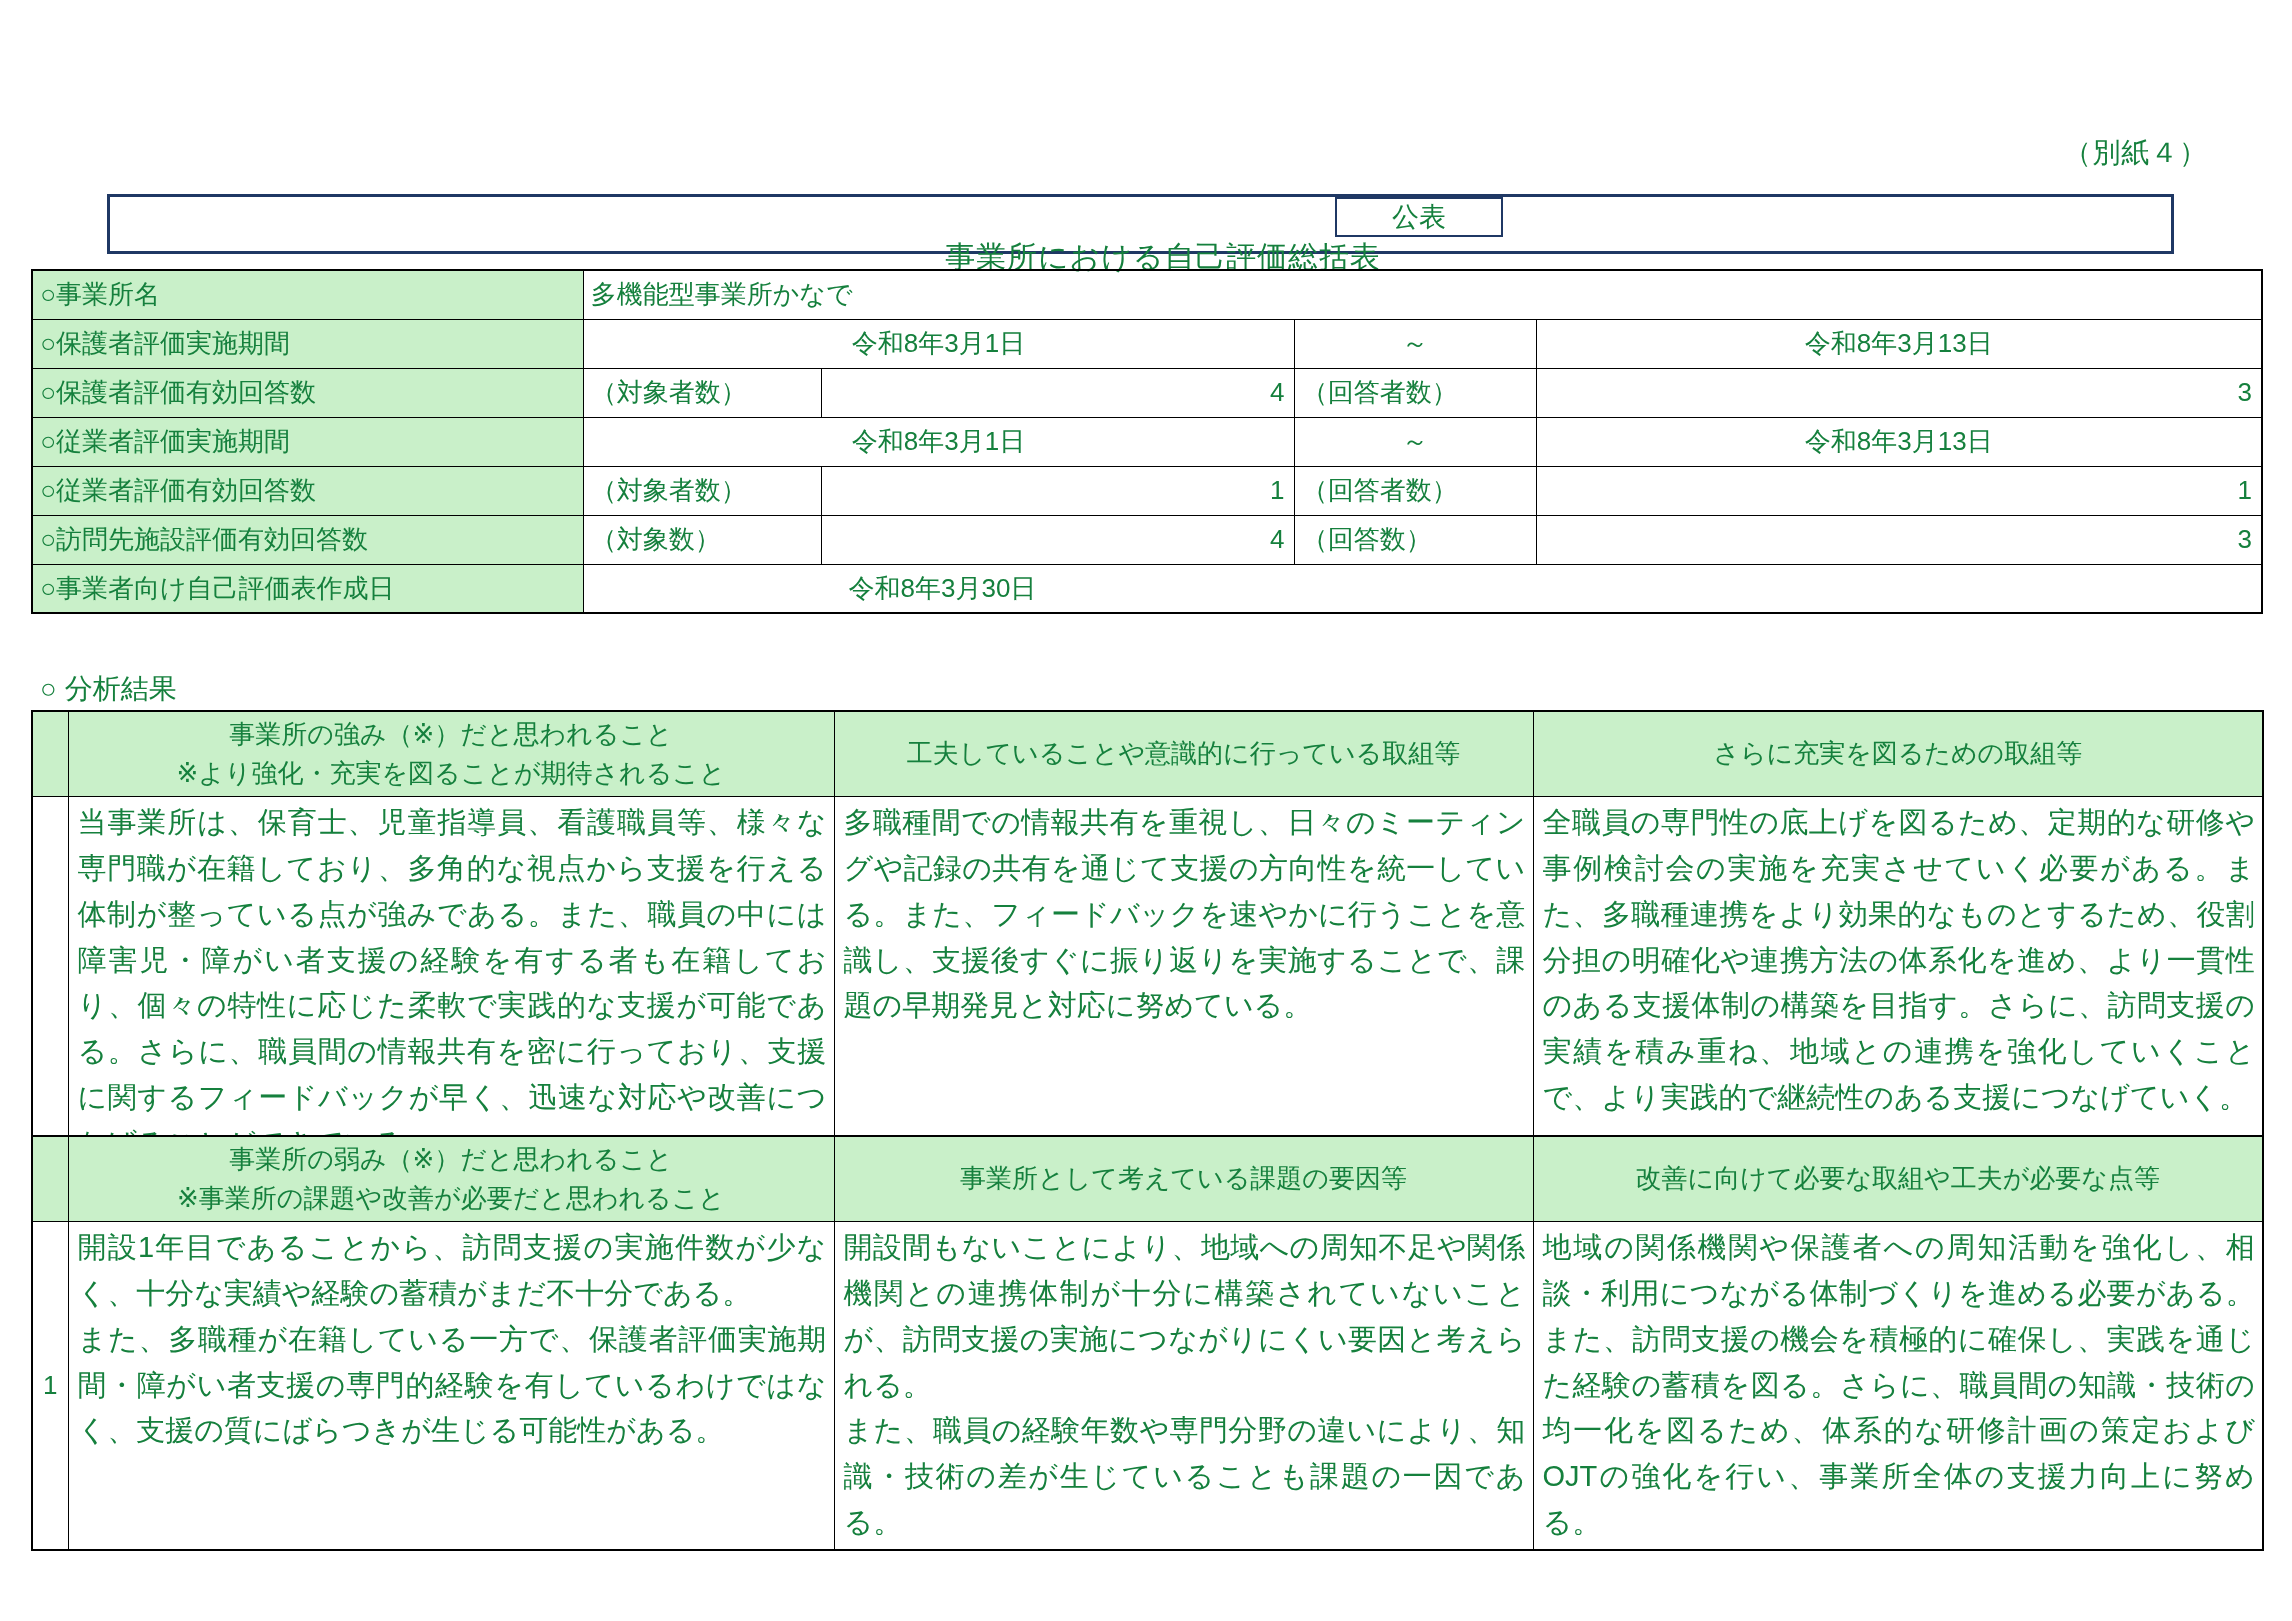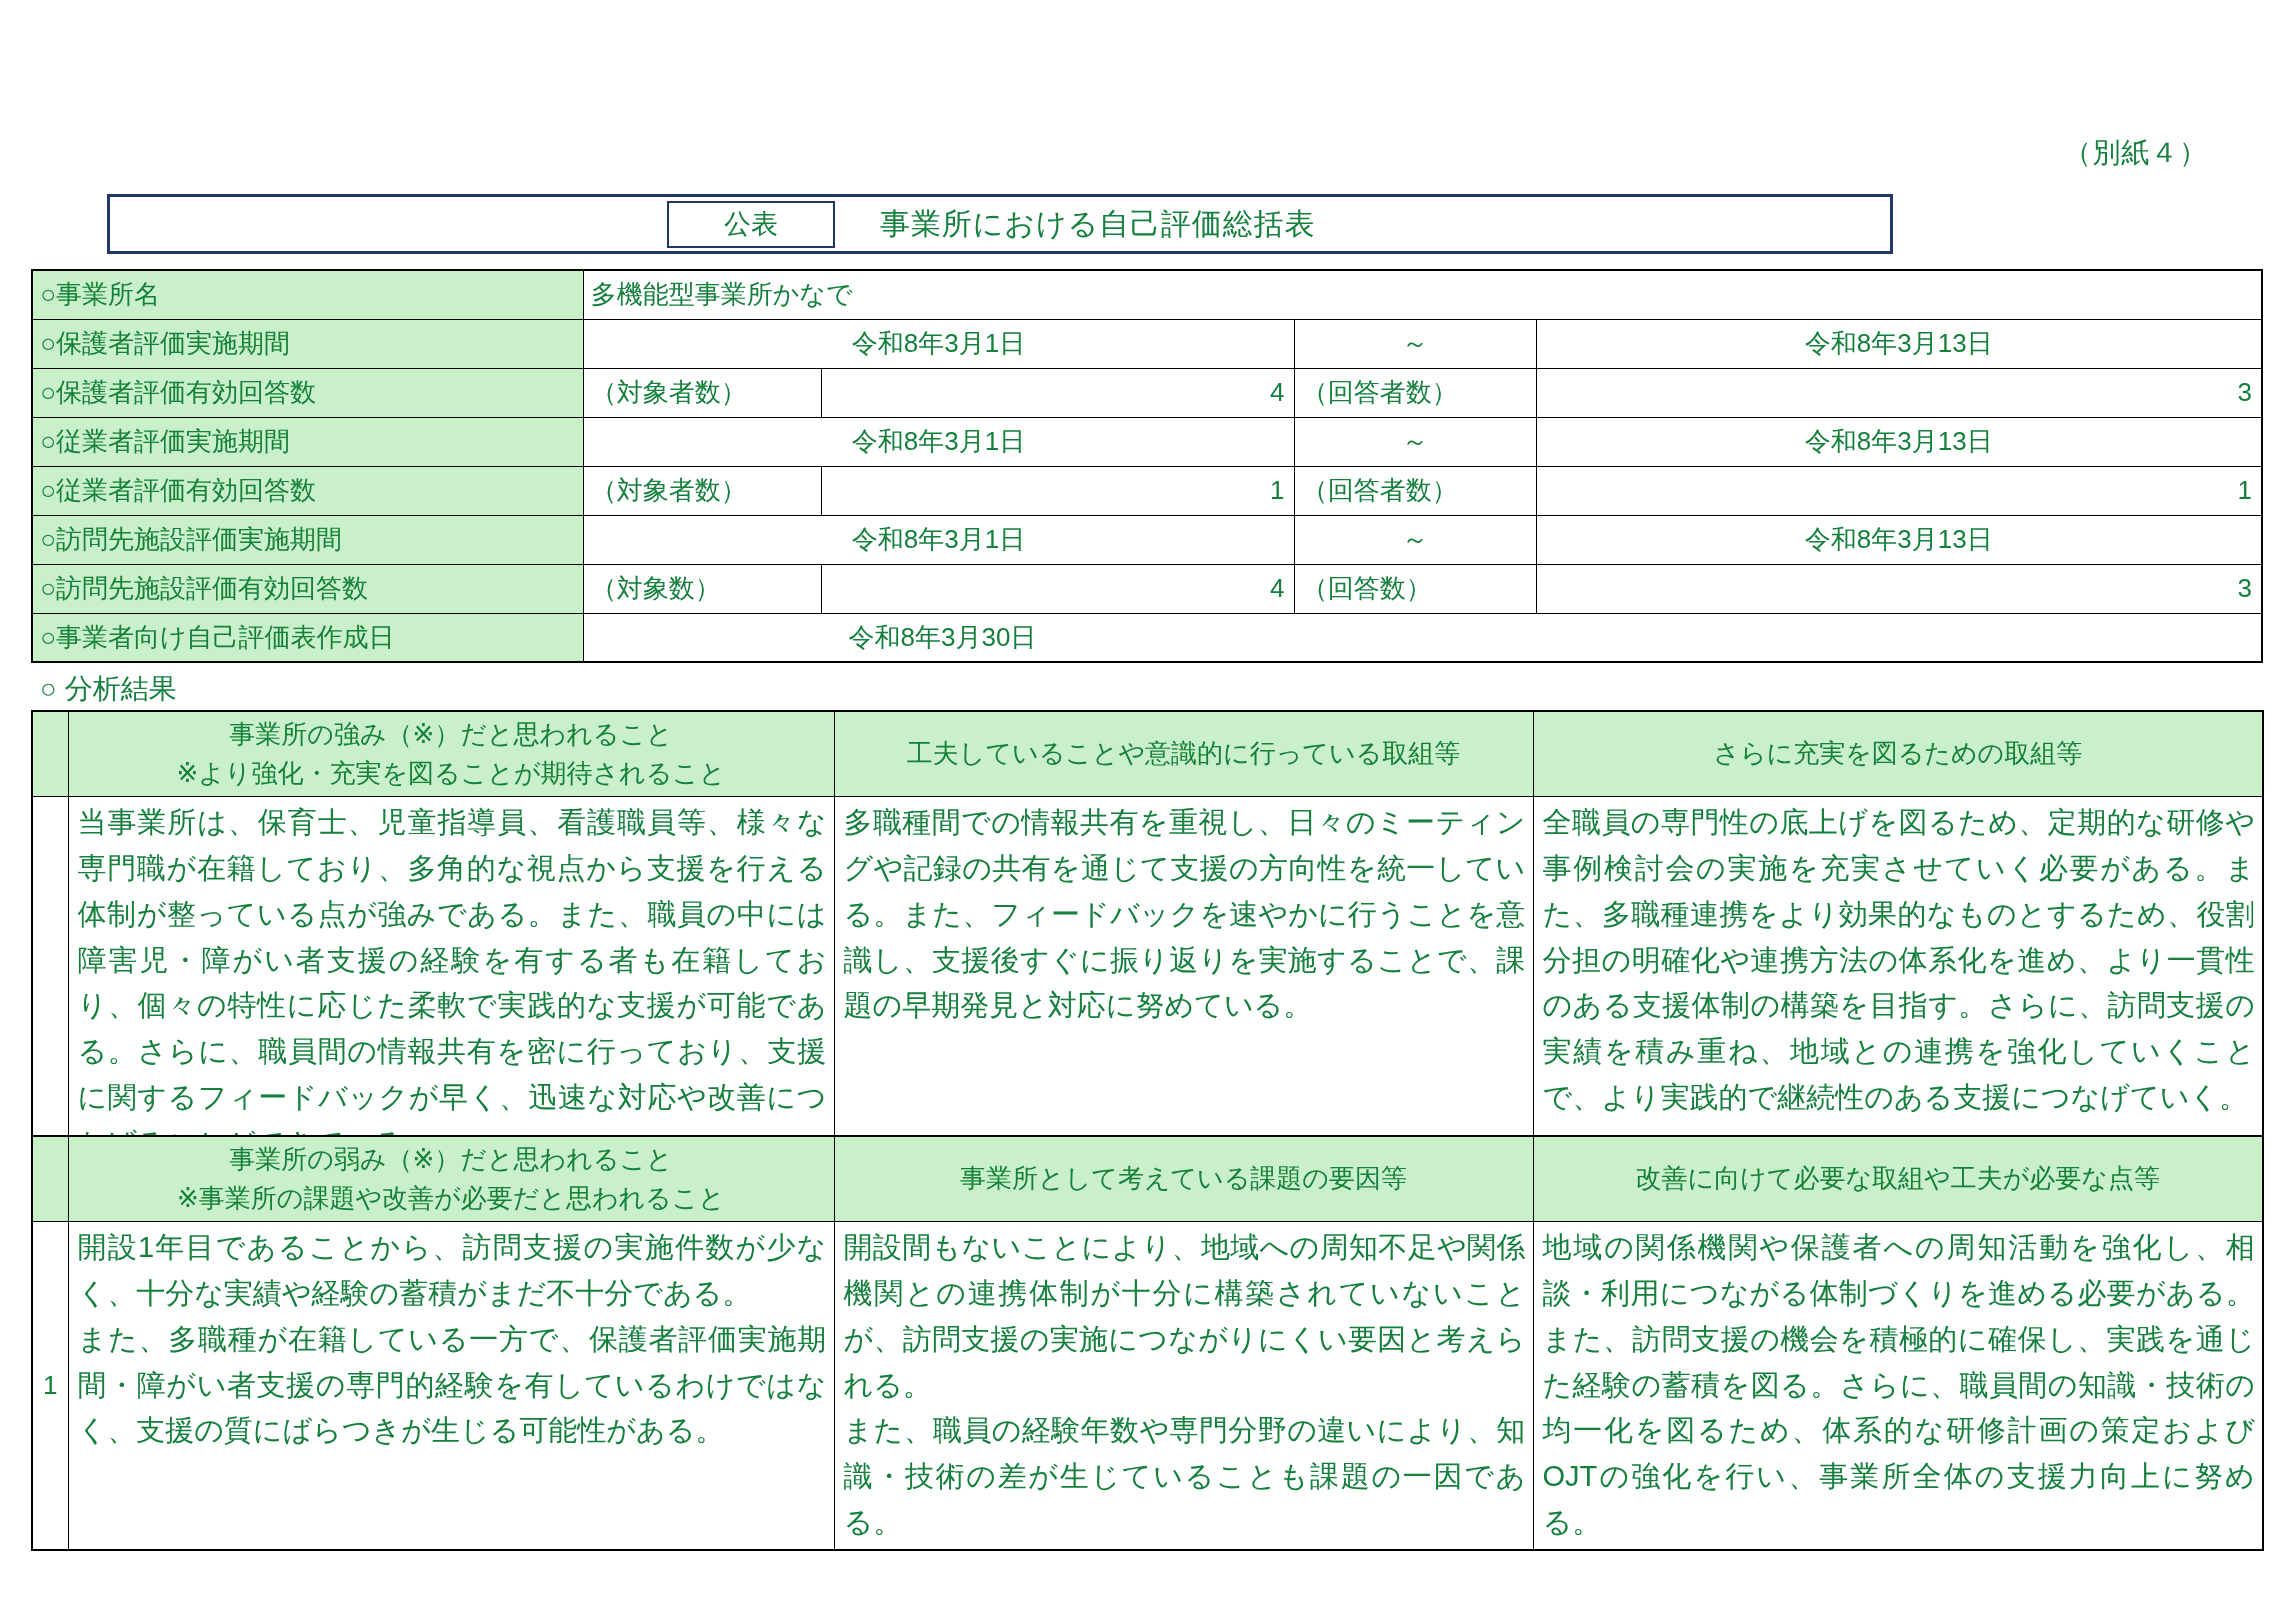--- a/index.html
+++ b/index.html
@@ -10,25 +10,26 @@
     font-family:"Liberation Sans","DejaVu Sans",sans-serif;
     color:#15803d;
   }
   .attachment-label{
     position:absolute;top:134px;right:85px;
     font-size:28px;letter-spacing:0.9px;
   }
   
   .title-box{
     position:absolute;top:194px;left:107px;
-    width:1786px;height:60px;
+    width:2067px;height:60px;
     border:3.6px solid #1f3864;
     box-sizing:border-box;
     display:flex;align-items:center;
     background:#fff;
+    flex-direction:column;
   }
   .publish-box{
     margin-left:557px;
     border:2.7px solid #1f3864;
     box-sizing:border-box;
     width:168px;height:47px;
     display:flex;align-items:center;justify-content:center;
     font-size:27px;
   }
   .main-title{
@@ -148,26 +149,20 @@
       <td class="center" colspan="2">令和8年3月1日</td>
       <td class="center">～</td>
       <td class="center">令和8年3月13日</td>
     </tr>
     <tr>
       <td class="label">○従業者評価有効回答数</td>
       <td>（対象者数）</td>
       <td class="num">1</td>
       <td>（回答者数）</td>
       <td class="num">1</td>
-    </tr>
-    <tr>
-      <td class="label">○訪問先施設評価実施期間</td>
-      <td class="center" colspan="2">令和8年3月1日</td>
-      <td class="center">～</td>
-      <td class="center">令和8年3月13日</td>
     </tr>
     <tr>
       <td class="label">○訪問先施設評価有効回答数</td>
       <td>（対象数）</td>
       <td class="num">4</td>
       <td>（回答数）</td>
       <td class="num">3</td>
     </tr>
     <tr>
       <td class="label">○事業者向け自己評価表作成日</td>

